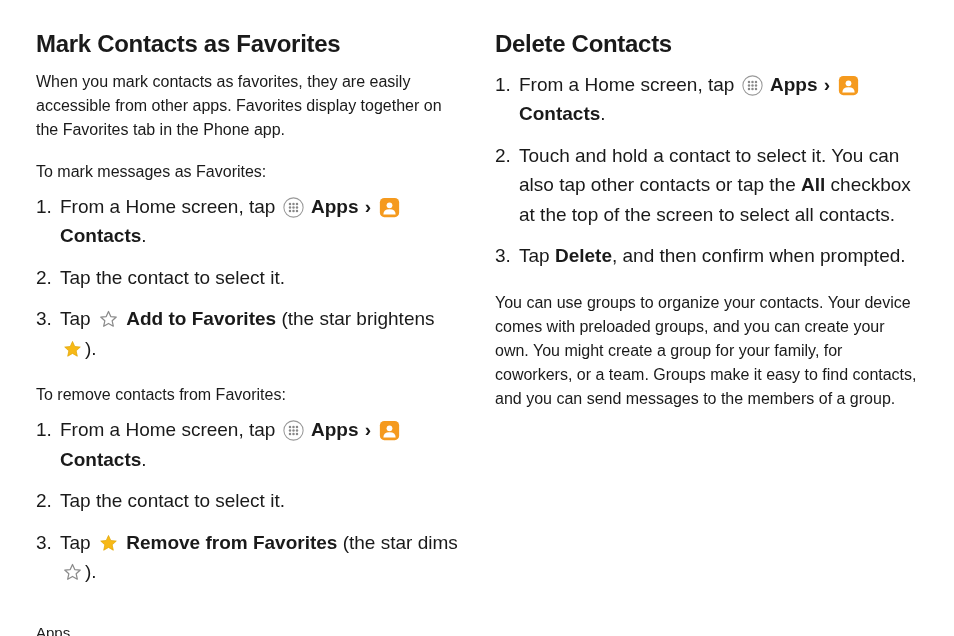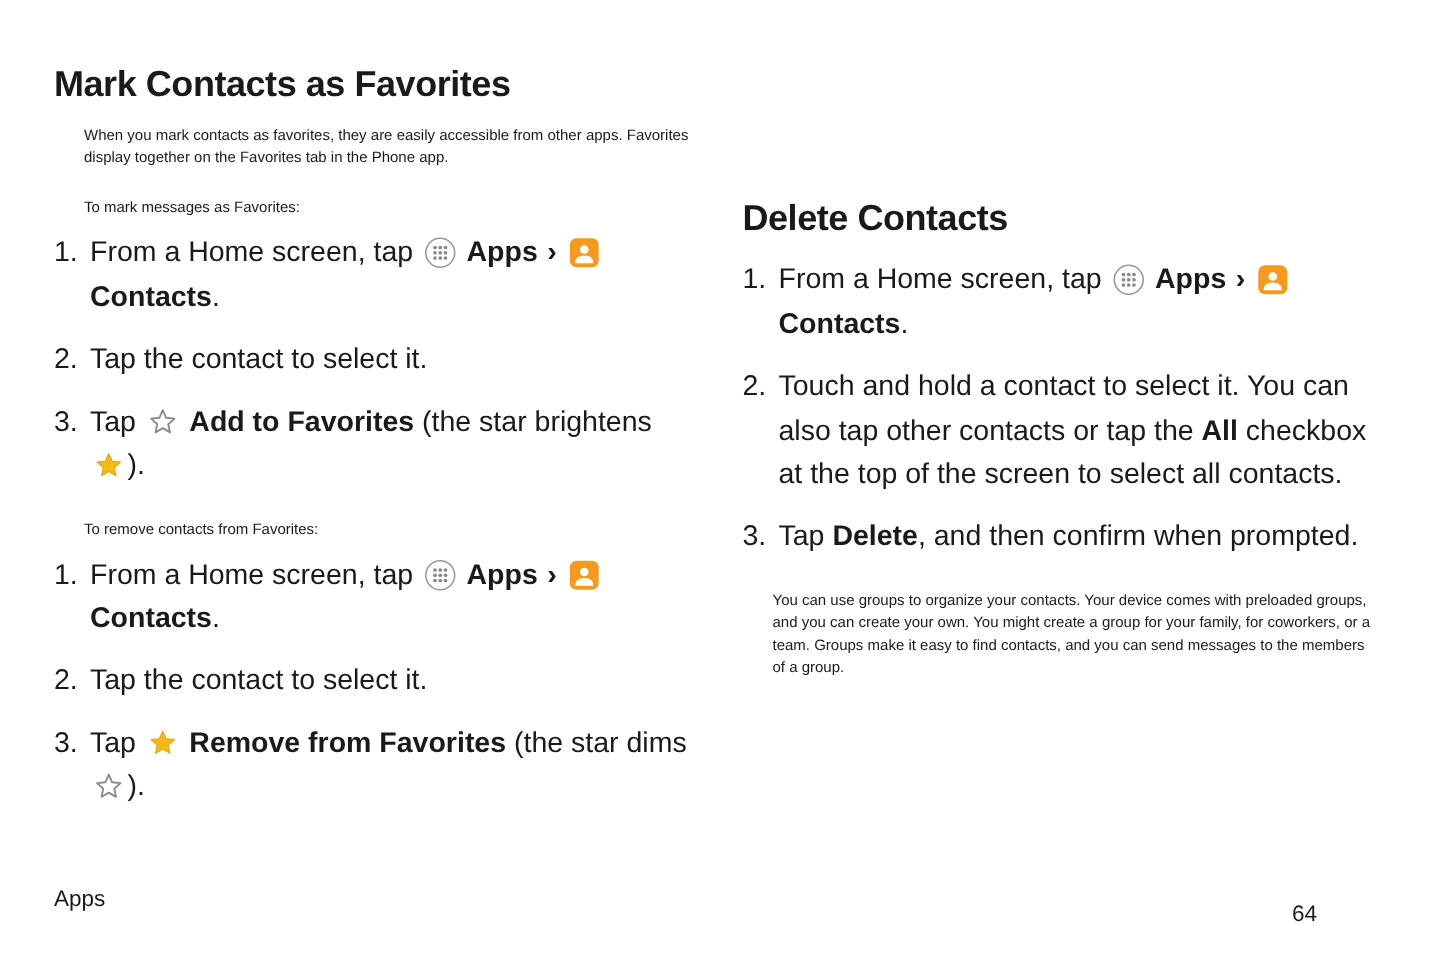--- a/index.html
+++ b/index.html
@@ -10,37 +10,35 @@
       color: #1a1a1a;
       padding: 30px 36px 18px 36px;
       display: flex;
       flex-direction: column;
       background: #fff;
     }
     .content {
       display: flex;
       gap: 36px;
       flex: 1;
-      align-items: center;
     }
     .col {
       flex: 1;
       min-width: 0;
     }
     h2 {
       font-size: 24px;
       font-weight: 700;
       margin-bottom: 12px;
       letter-spacing: -0.3px;
     }
     p {
-      font-size: 10px;
+      font-size: 16px;
       line-height: 1.5;
       margin-bottom: 18px;
-      margin-left: 20px;
     }
     p.intro { margin-bottom: 18px; }
     p.lead { margin-bottom: 8px; }
     ol {
       list-style: none;
       counter-reset: step;
       margin-bottom: 20px;
     }
     ol li {
       counter-increment: step;

